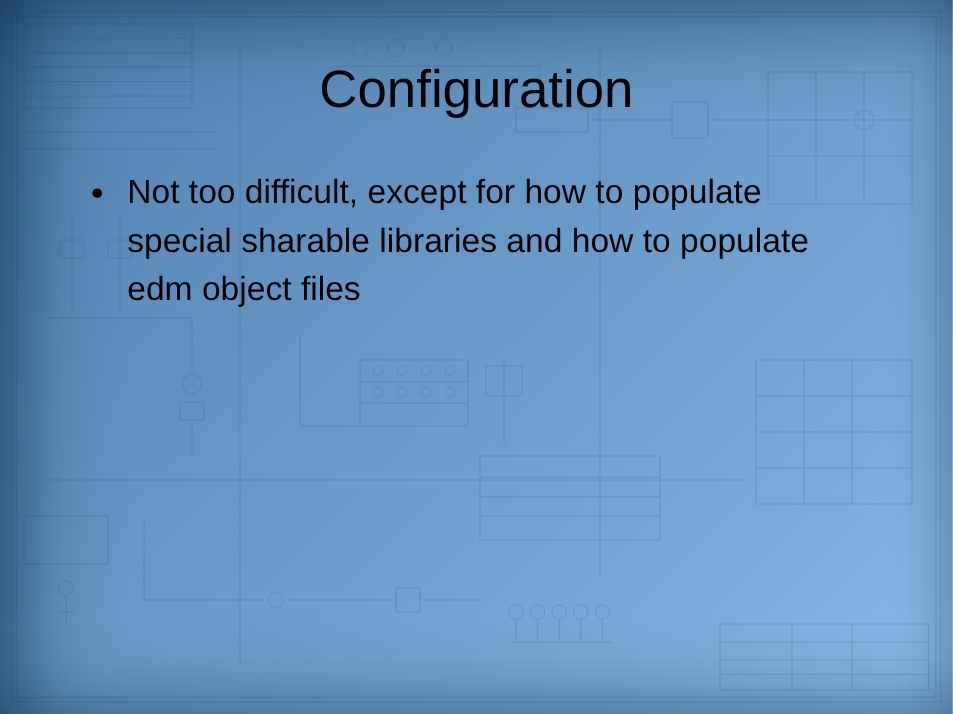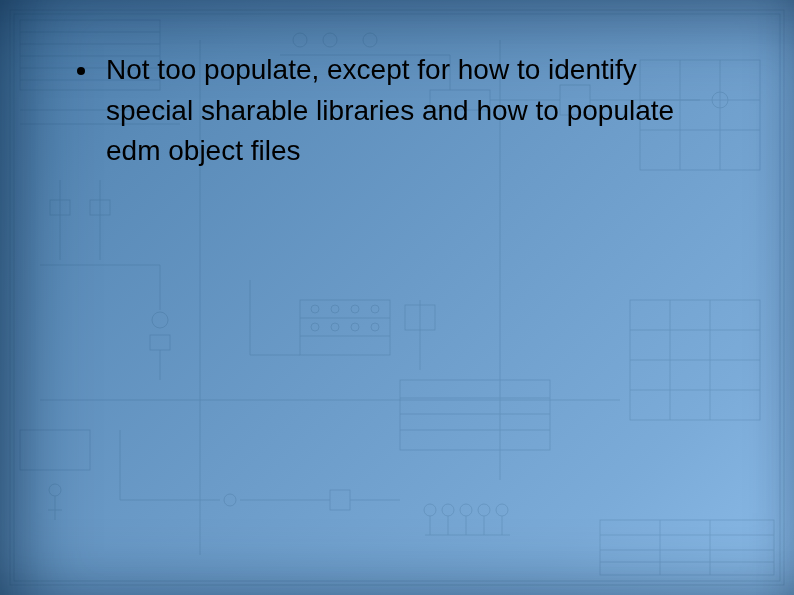--- a/index.html
+++ b/index.html
@@ -162,18 +162,19 @@
         <line x1="200" y1="40" x2="200" y2="555"></line>
         <line x1="500" y1="40" x2="500" y2="480"></line>
         <line x1="40" y1="400" x2="620" y2="400"></line>
       </g>
     </svg>
   </div>
 
   <div class="vignette"></div>
 
   <div class="content">
+    <h1 class="title">Configuration</h1>
     <ul class="bullets">
-      <li>Not too populate, except for how to identify special sharable libraries and how to populate edm object files</li>
+      <li>Not too difficult, except for how to populate special sharable libraries and how to populate edm object files</li>
     </ul>
   </div>
 
 </div>
 
 </body></html>

